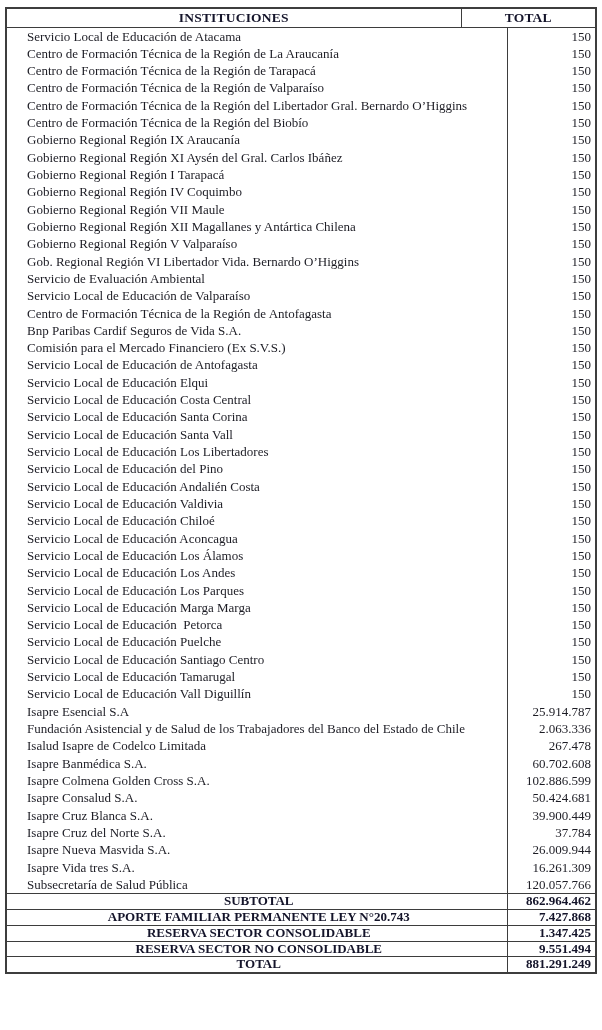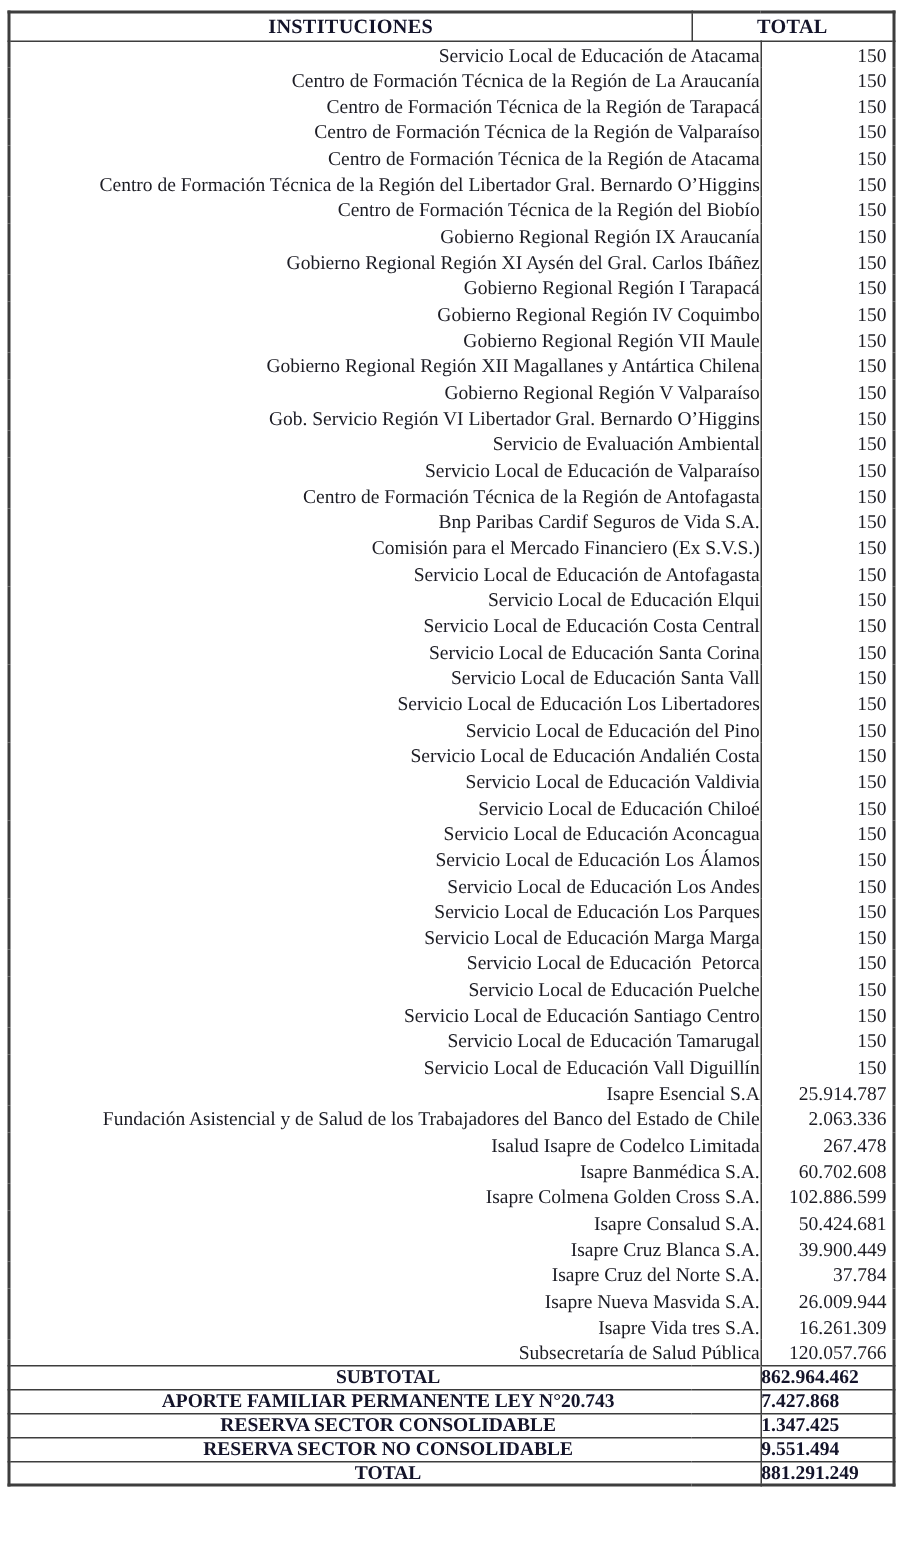--- a/index.html
+++ b/index.html
@@ -43,41 +43,41 @@
     letter-spacing:.2px;
   }
   tbody.data-rows td{
     height:17.32px;
     line-height:17.32px;
   }
   tbody.data-rows td.name-cell{
     padding-left:20px;
     border-left:1px solid var(--border);
     border-right:1px solid var(--border);
-    text-align:right;
+    text-align:left;
   }
   tbody.data-rows td.total-cell{
     padding-right:4px;
     text-align:right;
     border-right:1px solid var(--border);
   }
   tbody.summary-rows td{
     height:15.8px;
     line-height:14.8px;
     font-weight:bold;
     color:var(--text-bold);
     border:1px solid var(--border);
   }
   tbody.summary-rows td.name-cell{
     padding-left:4px;
     text-align:center;
   }
   tbody.summary-rows td.total-cell{
     padding-right:4px;
-    text-align:left;
+    text-align:right;
   }
 </style>
 </head>
 <body>
 
 <table class="doc-table">
   <colgroup>
     <col class="c1">
       <col class="c2">
       <col class="c3">
@@ -102,24 +102,20 @@
   <tr>
     <td colspan="2" class="name-cell">Centro de Formación Técnica de la Región de Tarapacá</td>
     <td class="total-cell">150</td>
   </tr>
 
   <tr>
     <td colspan="2" class="name-cell">Centro de Formación Técnica de la Región de Valparaíso</td>
     <td class="total-cell">150</td>
   </tr>
 
-  <tr>
-    <td colspan="2" class="name-cell">Centro de Formación Técnica de la Región de Atacama</td>
-    <td class="total-cell">150</td>
-  </tr>
 
   <tr>
     <td colspan="2" class="name-cell">Centro de Formación Técnica de la Región del Libertador Gral. Bernardo O’Higgins</td>
     <td class="total-cell">150</td>
   </tr>
 
 
   <tr>
     <td colspan="2" class="name-cell">Centro de Formación Técnica de la Región del Biobío</td>
     <td class="total-cell">150</td>
@@ -155,21 +151,21 @@
     <td colspan="2" class="name-cell">Gobierno Regional Región XII Magallanes y Antártica Chilena</td>
     <td class="total-cell">150</td>
   </tr>
 
   <tr>
     <td colspan="2" class="name-cell">Gobierno Regional Región V Valparaíso</td>
     <td class="total-cell">150</td>
   </tr>
 
   <tr>
-    <td colspan="2" class="name-cell">Gob. Servicio Región VI Libertador Gral. Bernardo O’Higgins</td>
+    <td colspan="2" class="name-cell">Gob. Regional Región VI Libertador Vida. Bernardo O’Higgins</td>
     <td class="total-cell">150</td>
   </tr>
 
   <tr>
     <td colspan="2" class="name-cell">Servicio de Evaluación Ambiental</td>
     <td class="total-cell">150</td>
   </tr>
 
   <tr>
     <td colspan="2" class="name-cell">Servicio Local de Educación de Valparaíso</td>

